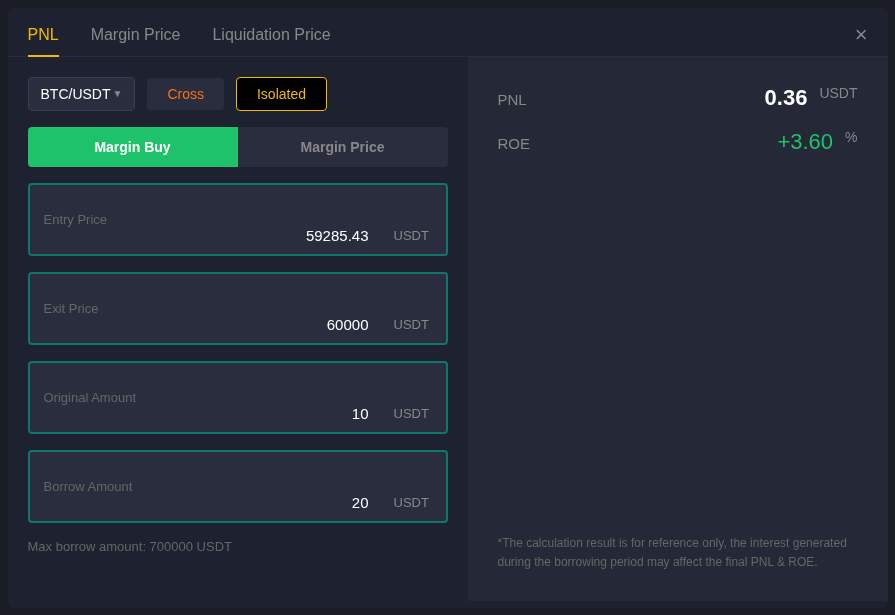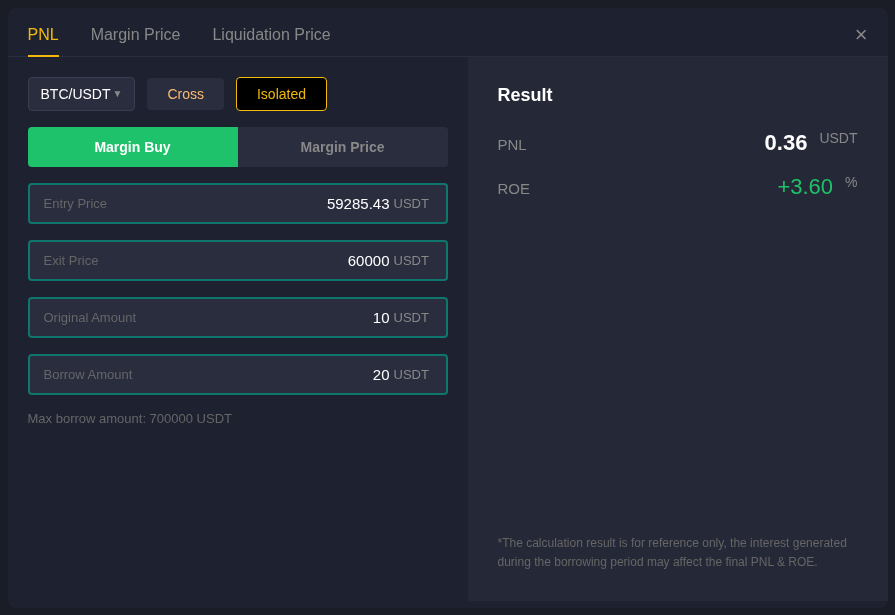--- a/index.html
+++ b/index.html
@@ -102,21 +102,21 @@
     }
     .mode-btn {
       padding: 8px 20px;
       border-radius: 4px;
       border: none;
       cursor: pointer;
       font-size: 14px;
     }
     .mode-btn.cross {
       background: #2a2d3e;
-      color: #fdba74;
+      color: #f97316;
     }
     .mode-btn.isolated {
       background: #000000;
       color: #f0b90b;
       border: 1px solid #f0b90b;
     }
 
     
     .buy-sell-row {
       display: flex;
@@ -151,21 +151,22 @@
       align-items: center;
       justify-content: space-between;
     }
     .input-label {
       color: #666;
       font-size: 13px;
     }
     .input-value-area {
       display: flex;
       align-items: center;
-      gap: 4px;
+      gap: 25px;
+      margin-top: 32px;
     }
     .input-value {
       color: #fff;
       font-size: 15px;
       font-weight: 500;
       background: transparent;
       border: none;
       outline: none;
       text-align: right;
       width: 130px;
@@ -306,21 +307,20 @@
           <input class="input-value" type="text" value="20" style="">
           <span class="input-unit">USDT</span>
         </div>
       </div>
 
       <div class="max-borrow">Max borrow amount: 700000 USDT</div>
 
     </div>
 
     <div class="right-panel">
-      <div class="result-title">Result</div>
 
       <div class="result-row">
         <span class="result-label">PNL</span>
         <div class="result-value-area">
           <span class="result-main-value">0.36</span>
           <span class="result-unit">USDT</span>
         </div>
       </div>
 
       <div class="result-row">

